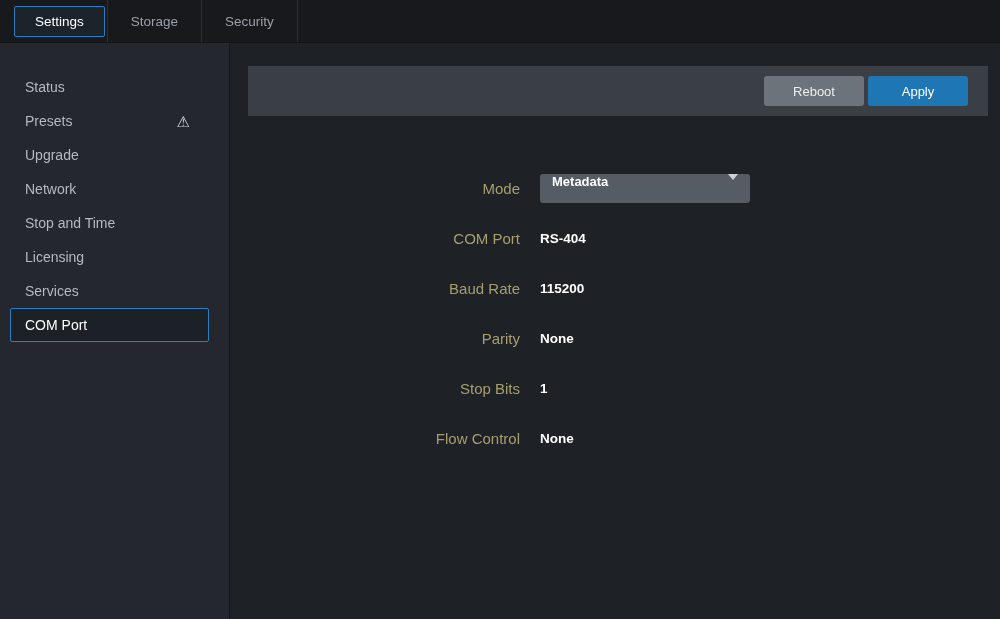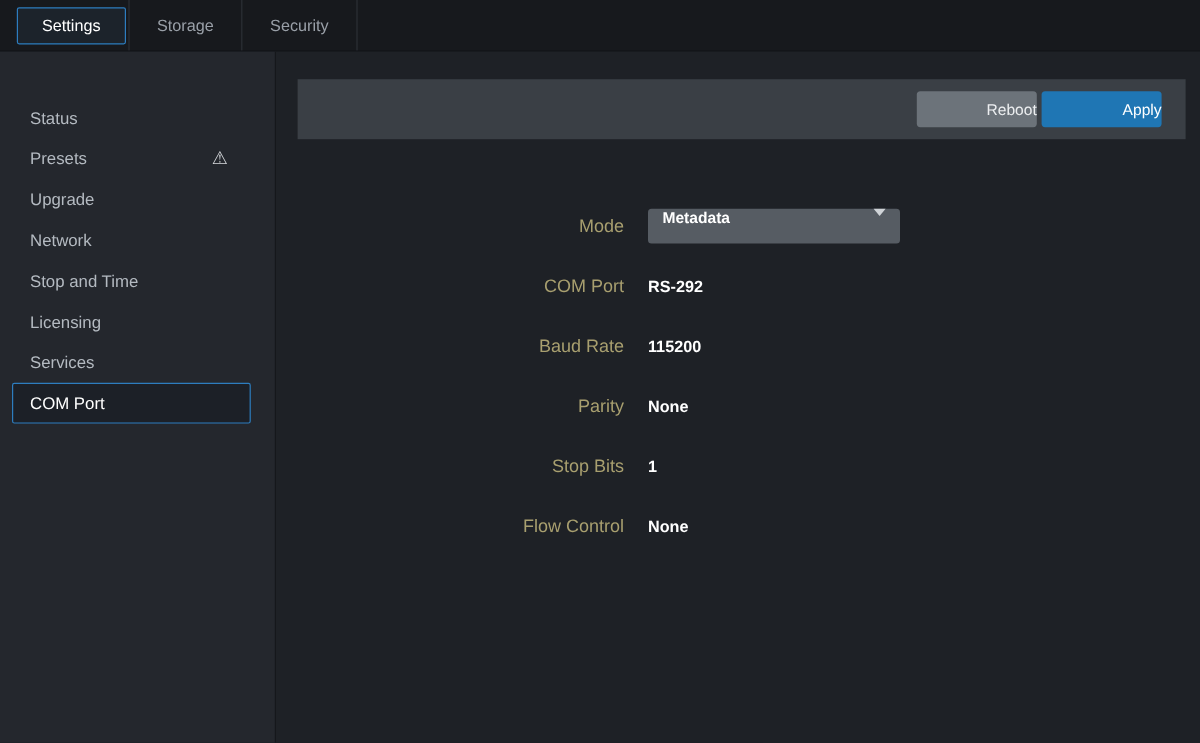--- a/index.html
+++ b/index.html
@@ -41,21 +41,21 @@
   }
 
   
   .layout { display: flex; height: 576px; }
 
   
   .sidebar {
     width: 230px;
     background: #24272d;
     border-right: 1px solid #15171b;
-    padding-top: 38px;
+    padding-top: 27px;
     flex: 0 0 230px;
   }
   .side-item {
     height: 34px;
     display: flex;
     align-items: center;
     margin: 0 20px 0 10px;
     padding: 0 14px;
     font-size: 14px;
     color: #b4bac1;
@@ -89,21 +89,20 @@
     gap: 4px;
   }
   .btn {
     height: 30px;
     min-width: 100px;
     border: none;
     border-radius: 3px;
     font-family: "Liberation Sans", sans-serif;
     font-size: 13px;
     cursor: pointer;
-    text-align: right;
   }
   .btn.reboot { background: #6c737a; color: #eceef0; }
   .btn.apply  { background: #1f76b4; color: #ffffff; }
 
   
   .form { margin-top: 47px; }
   .form-row {
     height: 50px;
     display: flex;
     align-items: center;
@@ -202,21 +201,21 @@
       <div class="form-row">
         <div class="field-label">Mode</div>
         <div class="dropdown">
           <span class="dd-value">Metadata</span>
           <span class="chev"></span>
         </div>
       </div>
 
       <div class="form-row">
         <div class="field-label">COM Port</div>
-        <div class="field-value">RS-292</div>
+        <div class="field-value">RS-404</div>
       </div>
 
       <div class="form-row">
         <div class="field-label">Baud Rate</div>
         <div class="field-value">115200</div>
       </div>
 
 
       <div class="form-row">
         <div class="field-label">Parity</div>

